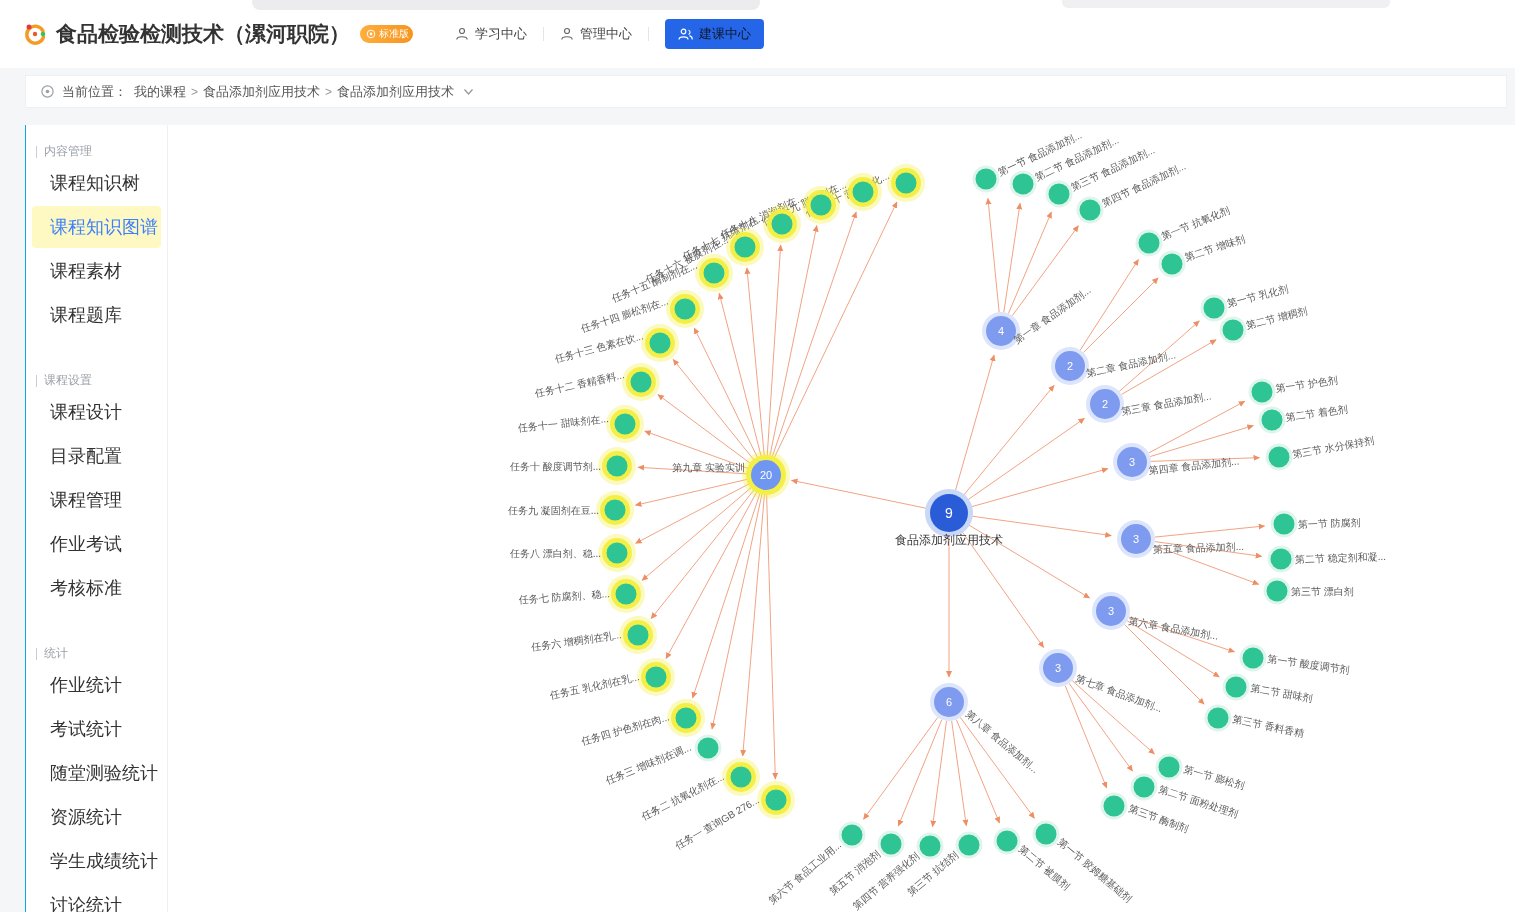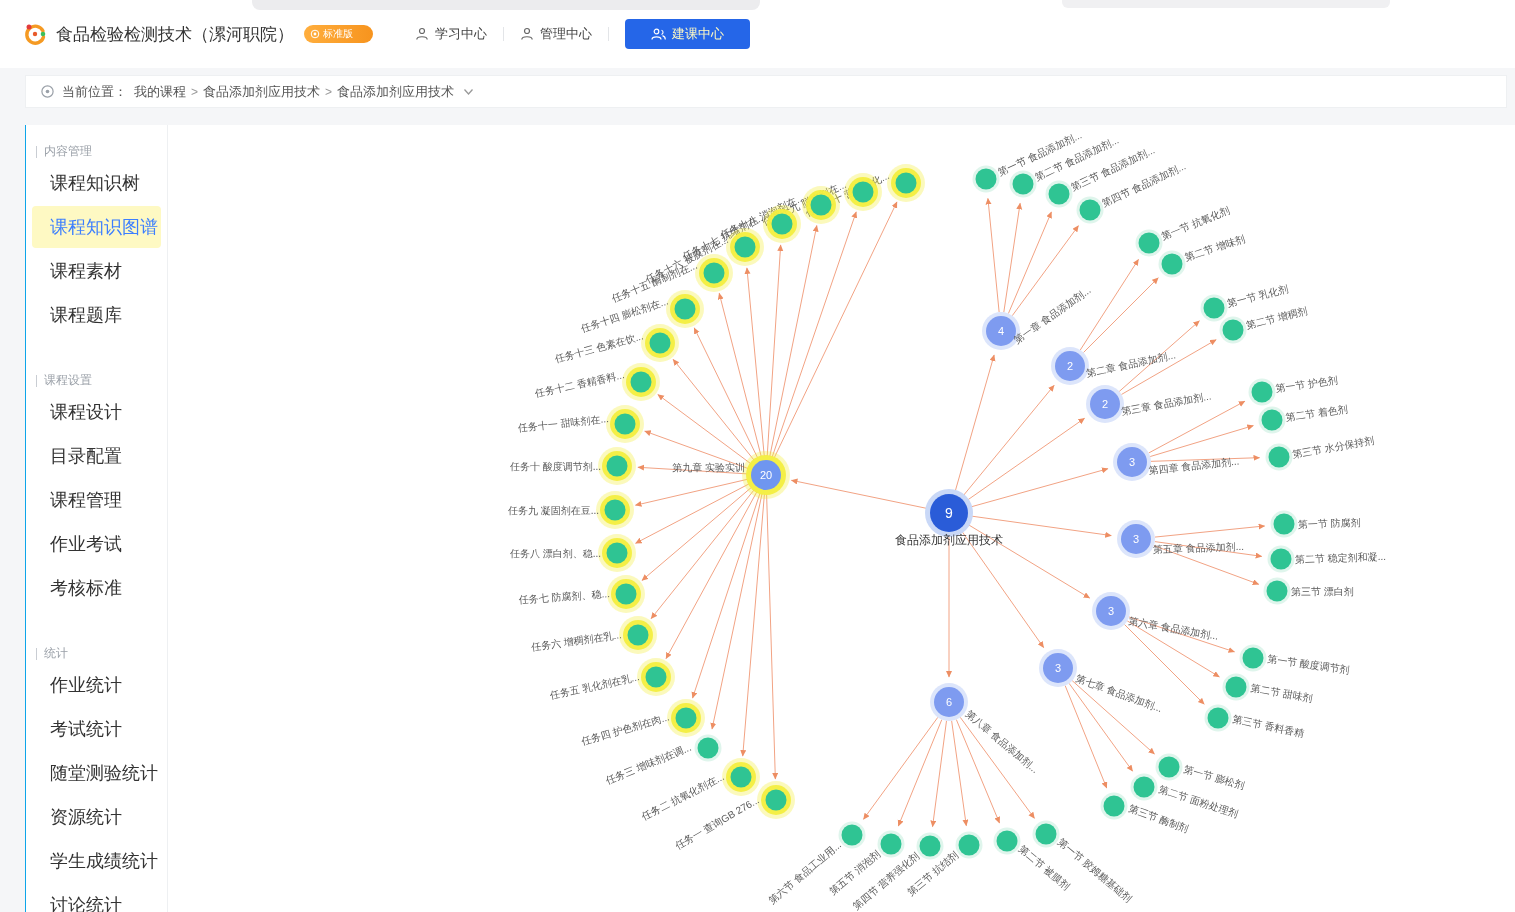--- a/index.html
+++ b/index.html
@@ -4,27 +4,27 @@
 <style>
   html,body{margin:0;padding:0}
   body{width:1515px;height:912px;position:relative;overflow:hidden;background:#F5F6F8;
        font-family:"Liberation Sans","DejaVu Sans",sans-serif;color:#333}
   .top-artifact{position:absolute;top:0;background:#ECECEE;z-index:3}
   .a1{left:252px;width:508px;height:10px;border-radius:0 0 8px 8px}
   .a2{left:1062px;width:328px;height:8px;background:#F0F0F2;border-radius:0 0 6px 6px}
   header{position:absolute;top:0;left:0;width:100%;height:68px;background:#fff;
          display:flex;align-items:center;padding-left:22px;box-sizing:border-box;z-index:1}
   .logo{width:26px;height:26px;flex:0 0 auto}
-  h1{font-size:17px;margin:0 10px 0 8px;font-weight:normal;white-space:nowrap}
+  h1{font-size:21px;margin:0 10px 0 8px;font-weight:bold;white-space:nowrap}
   .badge{background:linear-gradient(90deg,#FFAE3D,#F7941E);color:#fff;font-size:10px;
-         padding:2px 20px 2px 6px;border-radius:10px;display:inline-flex;align-items:center;gap:3px}
+         padding:2px 4px 2px 6px;border-radius:10px;display:inline-flex;align-items:center;gap:3px}
   nav{display:flex;align-items:center;margin-left:42px;gap:16px}
   .nav-item{display:flex;gap:6px;align-items:center;font-size:13px;color:#444;cursor:pointer;text-decoration:none}
   .vdiv{width:1px;height:14px;background:#E3E5E8}
-  .nav-btn{background:#2566E8;color:#fef9c3;font-size:13px;padding:6px 26px;border-radius:4px;
+  .nav-btn{background:#2566E8;color:#0f172a;font-size:13px;padding:6px 13px;border-radius:4px;
            display:flex;gap:6px;align-items:center;cursor:pointer;text-decoration:none}
   .breadcrumb{position:absolute;top:75px;left:25px;right:8px;height:33px;background:#fff;
               display:flex;align-items:center;padding-left:14px;font-size:13px;color:#555;gap:7px;
               border:1px solid #EEF0F2;box-sizing:border-box}
   .crumb-sep{color:#999;margin:0 5px;font-size:12px}
   .crumb{color:#555}
   .content{position:absolute;top:125px;left:25px;right:0;bottom:0;display:flex}
   aside{width:141px;background:#fff;border-left:1px solid #0ea5e9;border-right:1px solid #EEF0F2;
         box-sizing:content-box;overflow:hidden}
   .sb-section{margin-top:18px}

